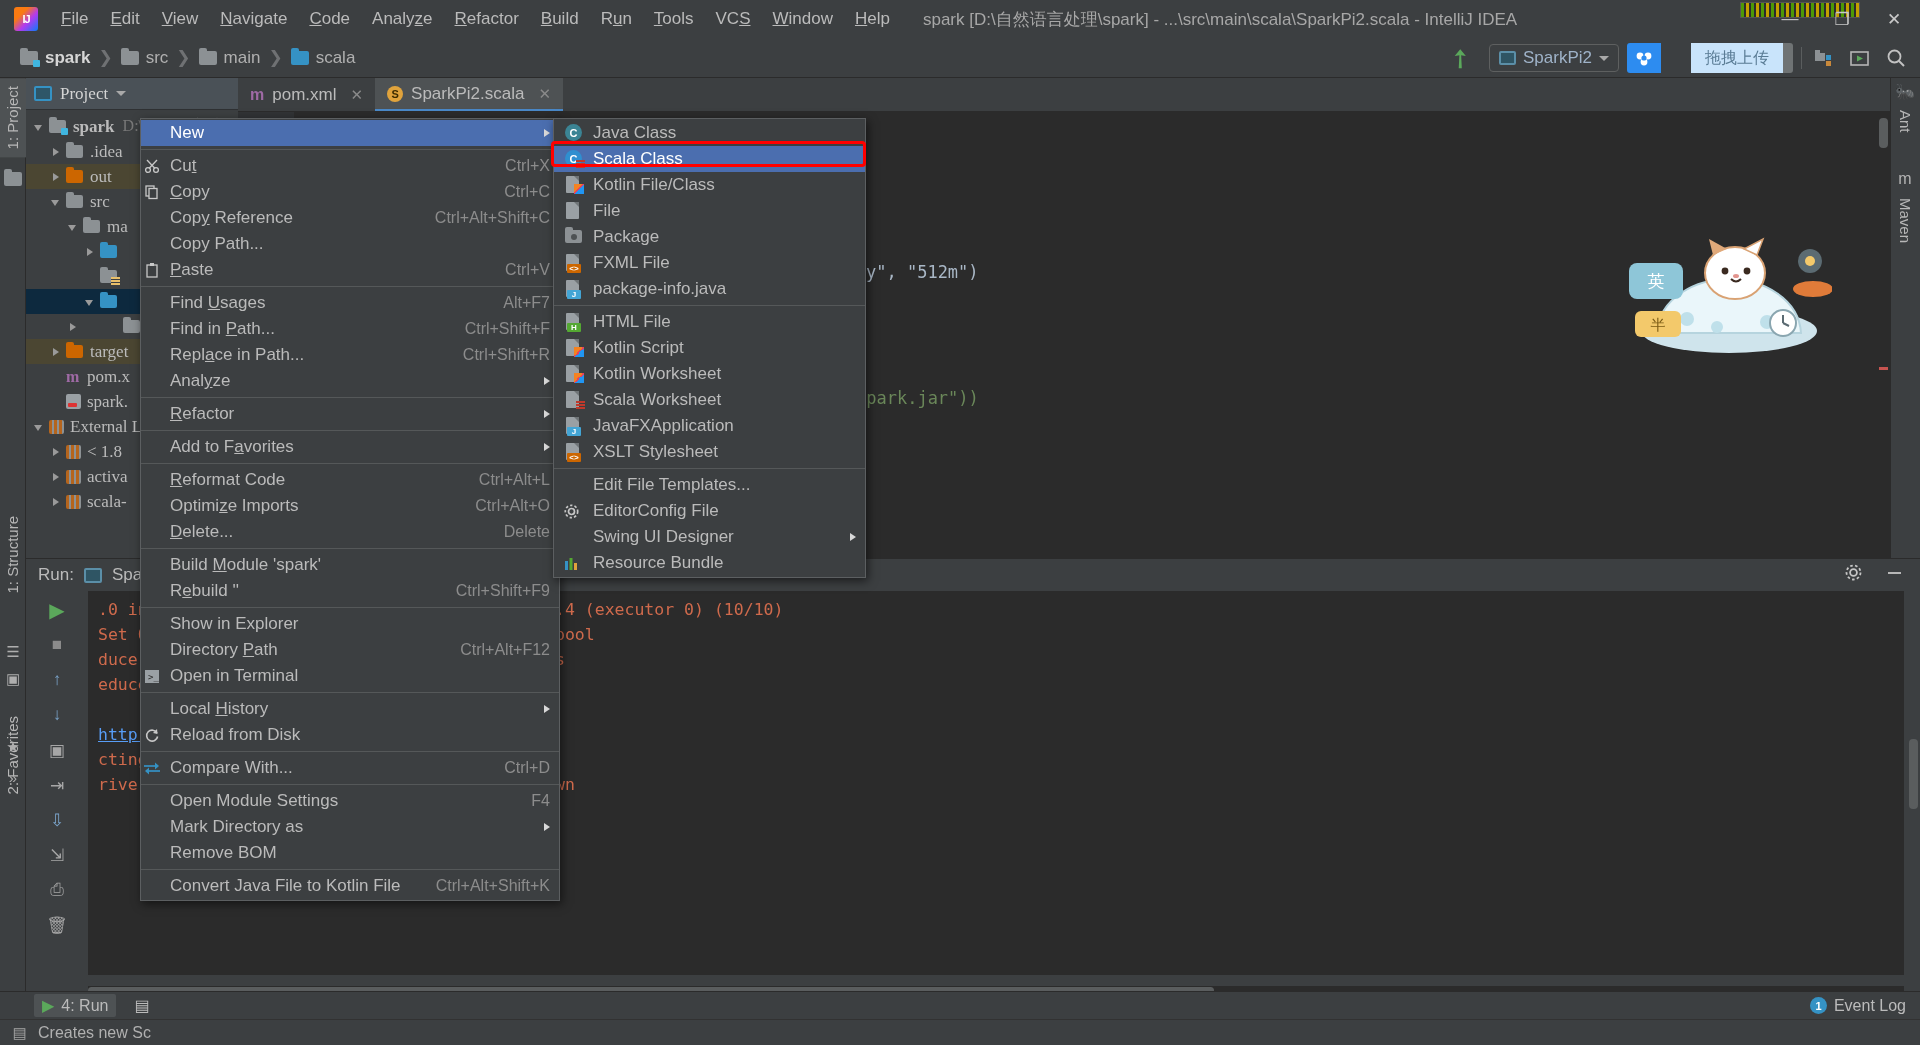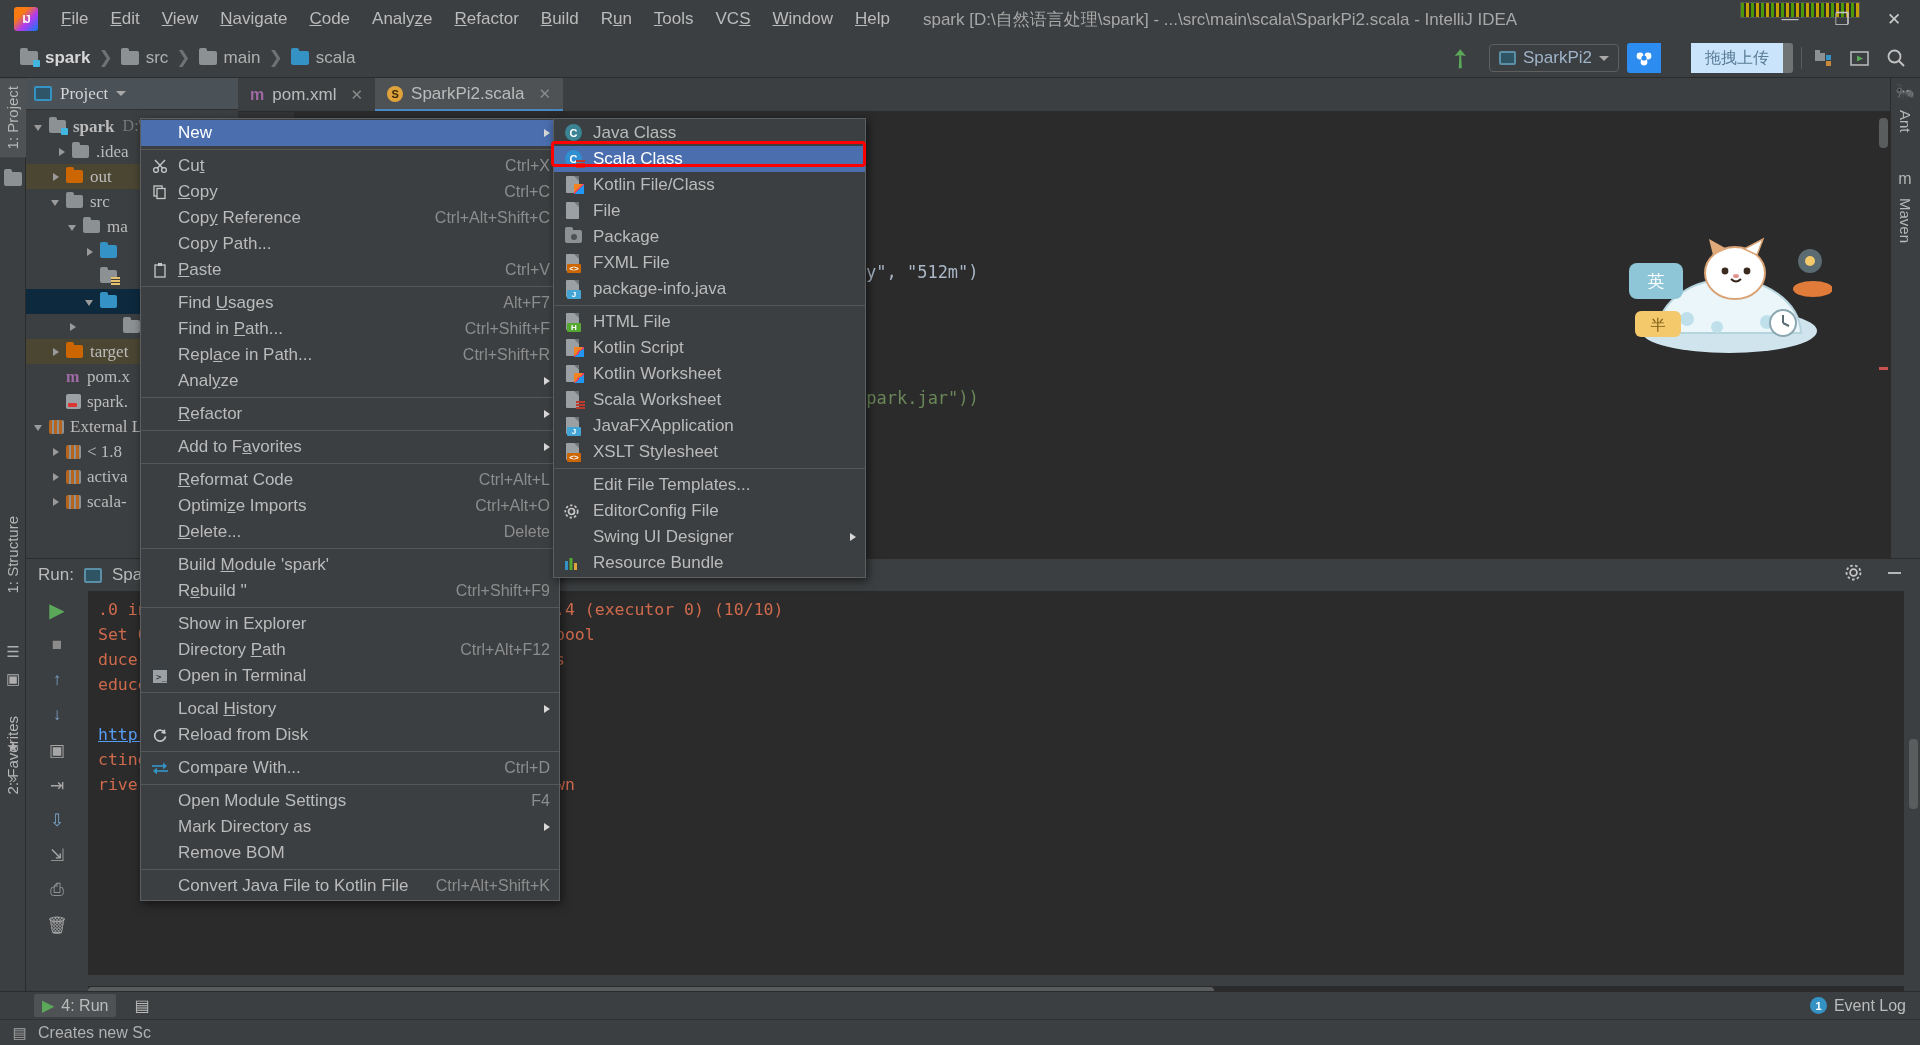--- a/index.html
+++ b/index.html
@@ -177,21 +177,21 @@
   #status-right{position:absolute;right:10px;display:flex;align-items:center;gap:18px;margin-top:44px;}
   .sb-ic{width:19px;height:19px;display:flex;align-items:center;justify-content:center;color:#a5a5a5;font-size:15px;}
 
   
   #ctx-menu{
     position:absolute;left:140px;top:118px;width:420px;
     background:#3c3f41;border:1px solid #5c5f61;box-shadow:2px 3px 9px rgba(0,0,0,.55);
     padding:1px 0; z-index:50;
   }
   .ctx-row{
-    height:26px;display:flex;align-items:center;padding:0 9px 0 9px;color:#bbbbbb;font-size:17px;position:relative;
+    height:26px;display:flex;align-items:center;padding:0 9px 0 1px;color:#bbbbbb;font-size:17px;position:relative;
   }
   .ctx-row.hl{background:#4b6eaf;color:#ffffff;}
   .ctx-ic{width:20px;flex:0 0 auto;display:flex;align-items:center;justify-content:center;margin-right:8px;font-size:15px;color:#a6b0b6;}
   .ctx-label{flex:1 1 auto;white-space:nowrap;}
   .ctx-label u{text-decoration:underline;}
   .ctx-key{color:#8c8c8c;font-size:16px;margin-left:20px;white-space:nowrap;}
   .ctx-arrow{width:0;height:0;border-left:6px solid #d8d8d8;border-top:4.5px solid transparent;border-bottom:4.5px solid transparent;margin-left:14px;}
   .ctx-sep{height:1px;background:#555859;margin:3px 0;}
 
   
@@ -351,21 +351,21 @@
     <span id="pp-title">Project</span>
     <span class="caret-dn"></span>
   </div>
   <div id="tree" style="padding-top:4px;">
       <div class="tree-row" style="padding-left: 6px;">
         <span class="twisty d"></span>
         <span class="tf badge"></span>
         <span class="tlabel" style="font-weight: bold;">spark</span>
         <span class="tpath">D:\自然语言处理\spark</span>
       </div>
-      <div class="tree-row" style="padding-left: 29px;">
+      <div class="tree-row" style="padding-left: 23px;">
         <span class="twisty r"></span>
         <span class="tf"></span>
         <span class="tlabel">.idea</span>
       </div>
       <div class="tree-row sel-brown" style="padding-left: 23px;">
         <span class="twisty r"></span>
         <span class="tf orange"></span>
         <span class="tlabel">out</span>
       </div>
       <div class="tree-row" style="padding-left: 23px;">

